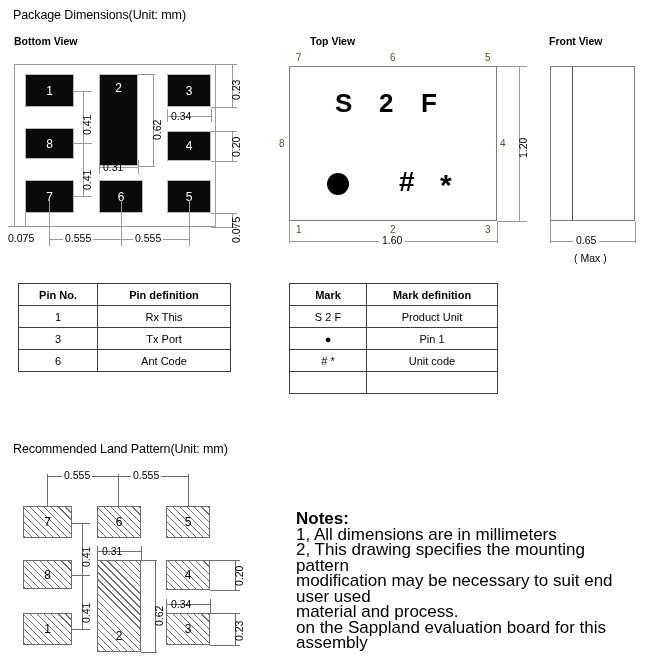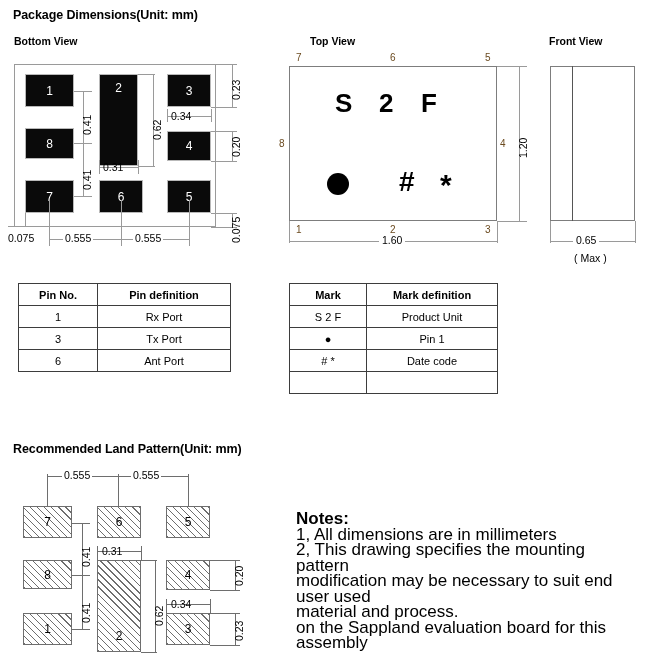--- a/index.html
+++ b/index.html
@@ -1,19 +1,19 @@
 <!DOCTYPE html>
 <html><head>
 <meta charset="utf-8">
 <style>
   html,body{margin:0;padding:0;background:#ffffff;}
   body{width:649px;height:660px;position:relative;overflow:hidden;
        font-family:"Liberation Sans","DejaVu Sans",sans-serif;color:#000;}
   .abs{position:absolute;}
-  .ttl{font-weight:bold;font-size:12.5px;letter-spacing:-0.1px;}
+  .ttl{font-weight:normal;font-size:12.5px;letter-spacing:-0.1px;}
   .vt{font-weight:bold;font-size:10.5px;}
   .dim{font-size:10.5px;color:#000;white-space:nowrap;}
   .dimv{font-size:10.5px;color:#000;white-space:nowrap;
         transform:rotate(-90deg);transform-origin:left top;}
   .pin{font-size:10px;color:#6b4a1f;}
   .pad{background:#0a0a0a;border:1px solid #b9b9b9;box-sizing:border-box;
        color:#fff;font-size:12px;display:flex;align-items:center;
        justify-content:center;}
   .lpad{background:#ffffff;border:1px solid #6e6e6e;box-sizing:border-box;
         color:#000;font-size:12px;display:flex;align-items:center;
@@ -163,50 +163,50 @@
 <div class="abs dim" style="left:574px;top:252px;">( Max )</div>
 
 <table class="t abs" style="left:18px;top:283px;">
   <tbody>
       <tr>
     <th style="width:78px;">Pin No.</th>
     <th style="width:132px;">Pin definition</th>
   </tr>
   <tr>
     <td>1</td>
-    <td>Rx Port</td>
+    <td>Rx This</td>
   </tr>
   <tr>
     <td>3</td>
     <td>Tx Port</td>
   </tr>
   <tr>
     <td>6</td>
-    <td>Ant Port</td>
+    <td>Ant Code</td>
   </tr>
 </tbody>
   </table>
 
 <table class="t abs" style="left:289px;top:283px;">
   <tbody>
       <tr>
     <th style="width:76px;">Mark</th>
     <th style="width:130px;">Mark definition</th>
   </tr>
   <tr>
     <td>S 2 F</td>
     <td>Product Unit</td>
   </tr>
   <tr>
     <td>●</td>
     <td>Pin 1</td>
   </tr>
   <tr>
     <td># *</td>
-    <td>Date code</td>
+    <td>Unit code</td>
   </tr>
   <tr>
     <td>&nbsp;</td>
     <td>&nbsp;</td>
   </tr>
 </tbody>
   </table>
 
 <div class="abs ttl" style="left:13px;top:442px;">Recommended Land Pattern(Unit: mm)</div>
 

